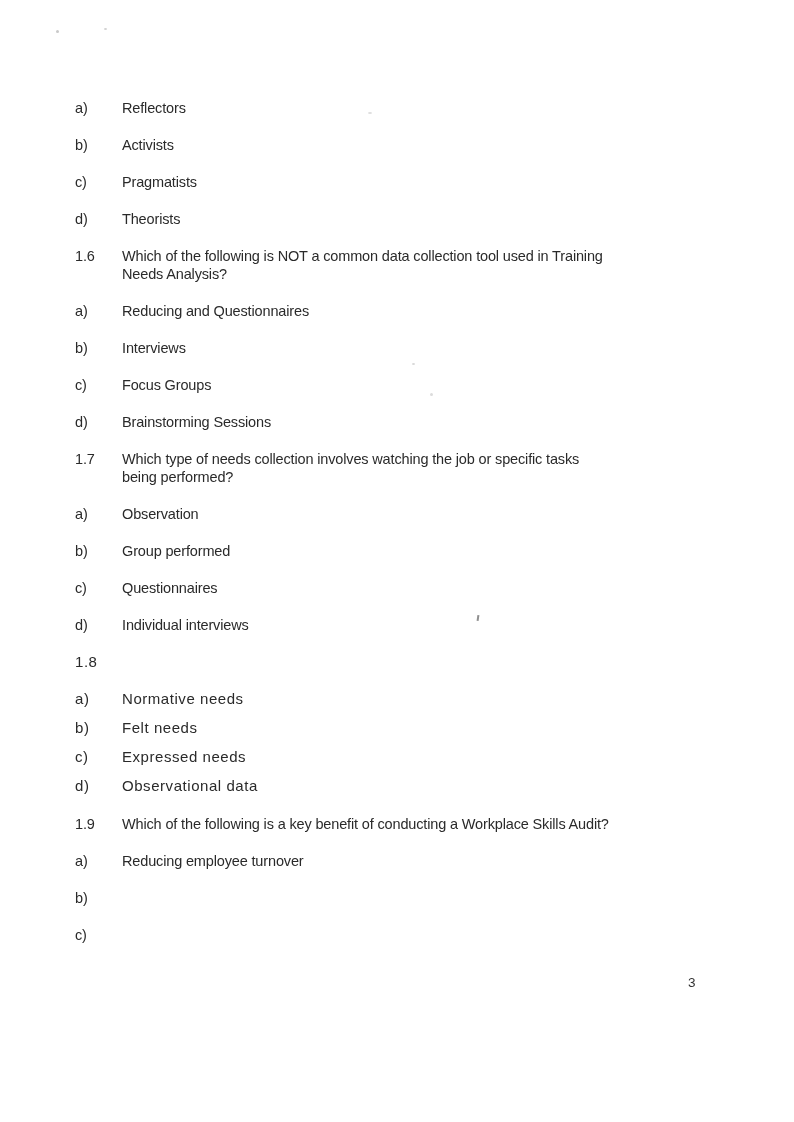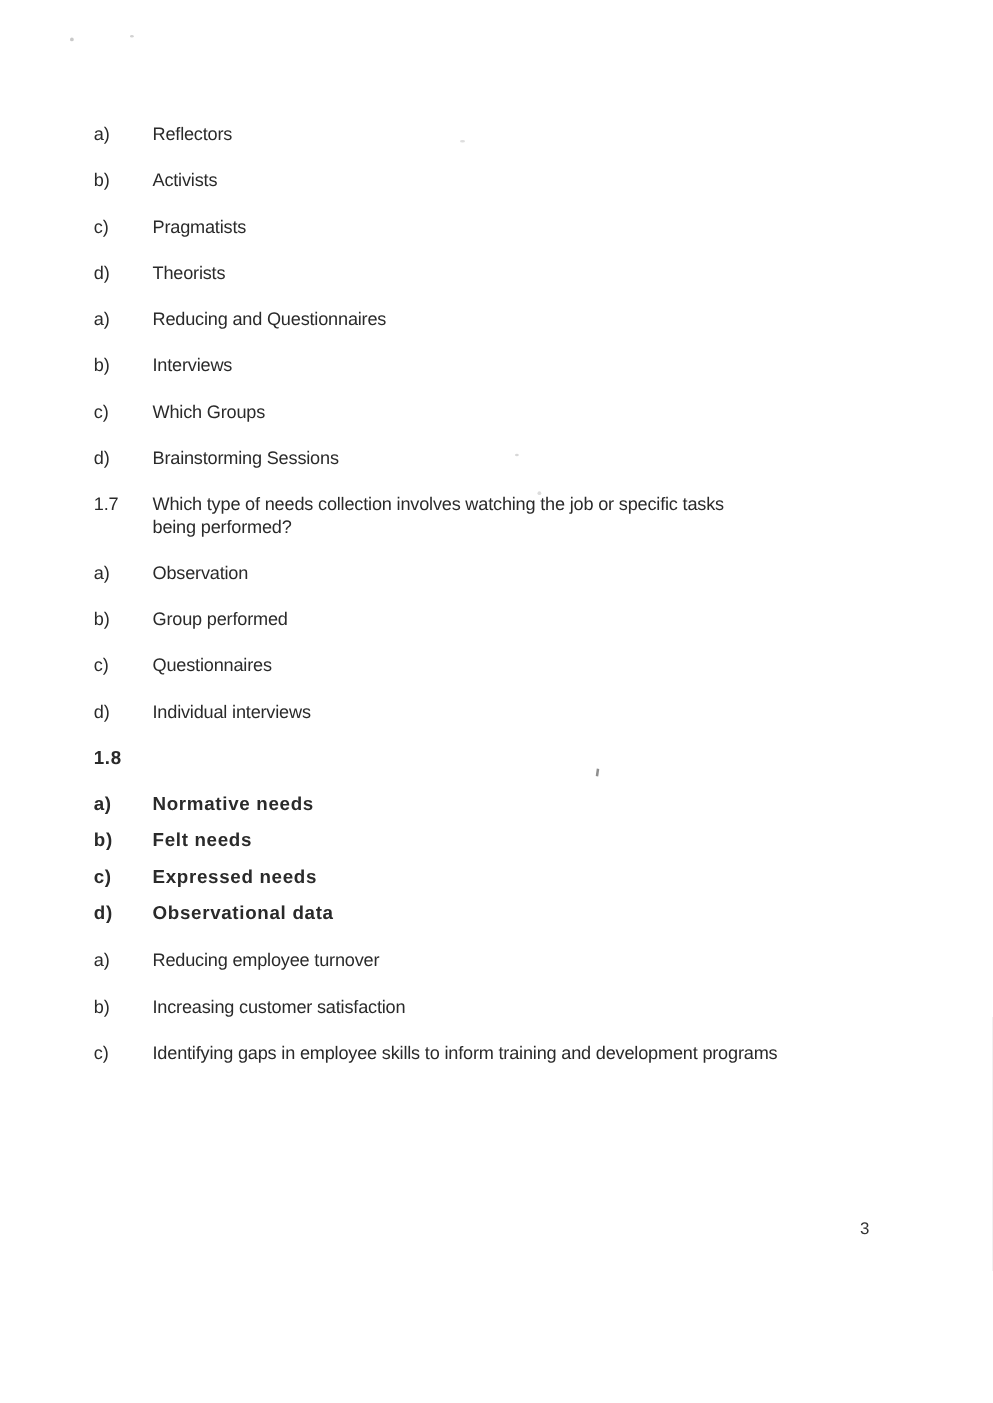--- a/index.html
+++ b/index.html
@@ -37,21 +37,20 @@
   }
   .row .text {
     white-space: pre-line;
     max-width: 585px;
   }
   
   .row.variant-typed {
     font-size: 15px;
     letter-spacing: 0.55px;
     margin-bottom: 11px;
-    font-weight: bold;
   }
   .row.variant-typed.kind-question {
     margin-bottom: 19px;
   }
   .row.variant-typed.last-typed {
     margin-bottom: 20px;
   }
   .page-number {
     position: absolute;
     top: 975px;
@@ -103,31 +102,36 @@
         <span class="text">Activists</span>
       </div>
       <div class="row kind-option variant-scan">
         <span class="label">c)</span>
         <span class="text">Pragmatists</span>
       </div>
       <div class="row kind-option variant-scan">
         <span class="label">d)</span>
         <span class="text">Theorists</span>
       </div>
+      <div class="row kind-question variant-scan">
+        <span class="label">1.6</span>
+        <span class="text">Which of the following is NOT a common data collection tool used in Training
+Needs Analysis?</span>
+      </div>
       <div class="row kind-option variant-scan">
         <span class="label">a)</span>
         <span class="text">Reducing and Questionnaires</span>
       </div>
       <div class="row kind-option variant-scan">
         <span class="label">b)</span>
         <span class="text">Interviews</span>
       </div>
       <div class="row kind-option variant-scan">
         <span class="label">c)</span>
-        <span class="text">Which Groups</span>
+        <span class="text">Focus Groups</span>
       </div>
       <div class="row kind-option variant-scan">
         <span class="label">d)</span>
         <span class="text">Brainstorming Sessions</span>
       </div>
       <div class="row kind-question variant-scan">
         <span class="label">1.7</span>
         <span class="text">Which type of needs collection involves watching the job or specific tasks
 being performed?</span>
       </div>
@@ -159,28 +163,30 @@
         <span class="text">Felt needs</span>
       </div>
       <div class="row kind-option variant-typed">
         <span class="label">c)</span>
         <span class="text">Expressed needs</span>
       </div>
       <div class="row kind-option variant-typed last-typed">
         <span class="label">d)</span>
         <span class="text">Observational data</span>
       </div>
+      <div class="row kind-question variant-scan">
+        <span class="label">1.9</span>
+        <span class="text">Which of the following is a key benefit of conducting a Workplace Skills Audit?</span>
+      </div>
       <div class="row kind-option variant-scan">
         <span class="label">a)</span>
         <span class="text">Reducing employee turnover</span>
       </div>
       <div class="row kind-option variant-scan">
         <span class="label">b)</span>
-        <span class="text">Increasing customer satisfaction</span>
       </div>
       <div class="row kind-option variant-scan">
         <span class="label">c)</span>
-        <span class="text">Identifying gaps in employee skills to inform training and development programs</span>
       </div>
     </div>
 
   <div class="page-number">3</div>
 </div>
 
 </body></html>

